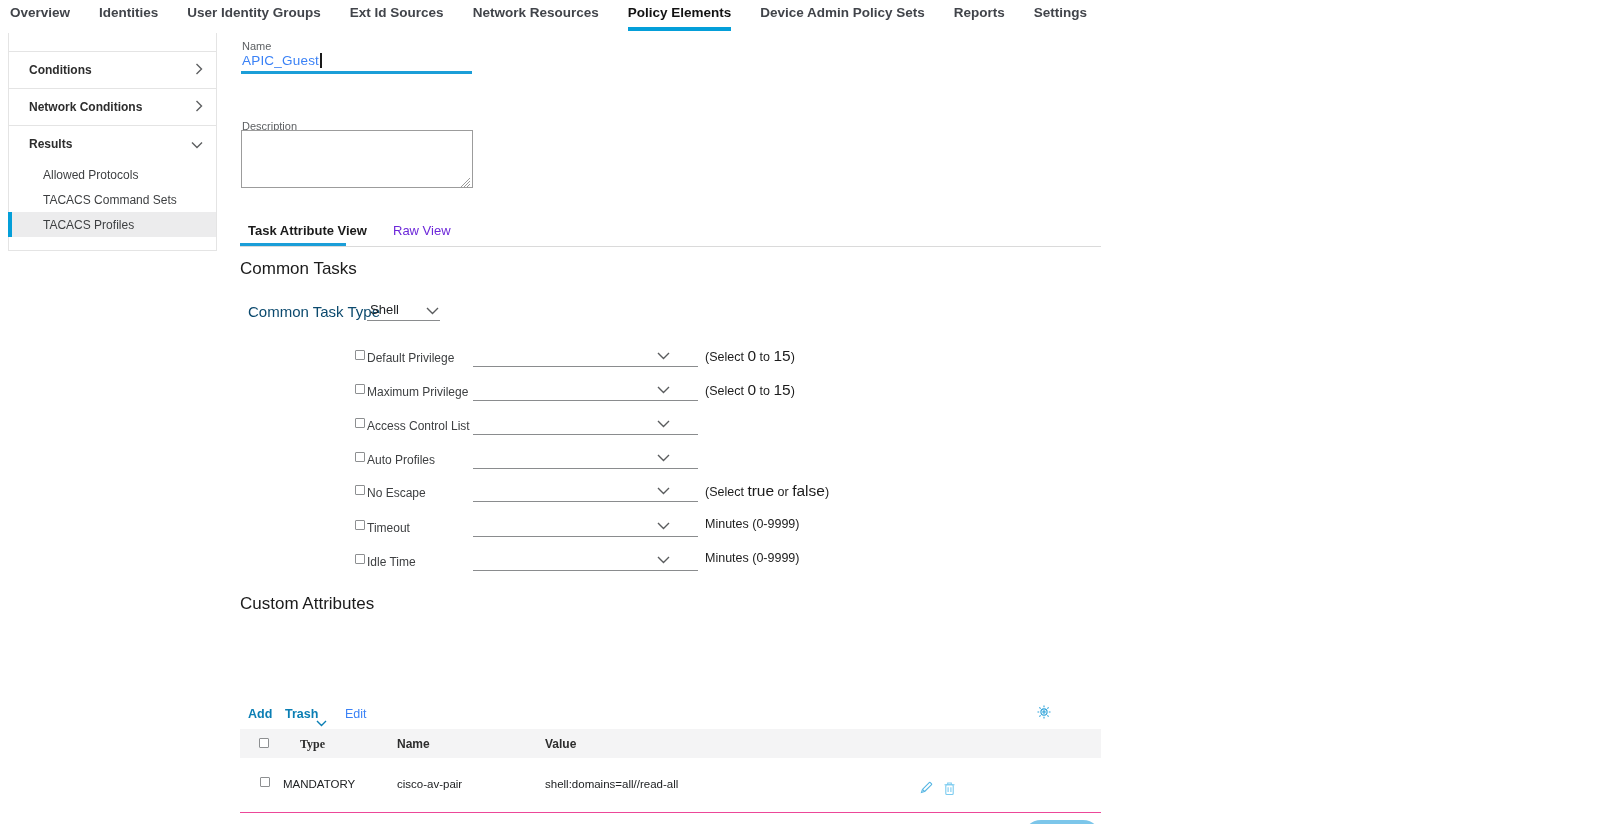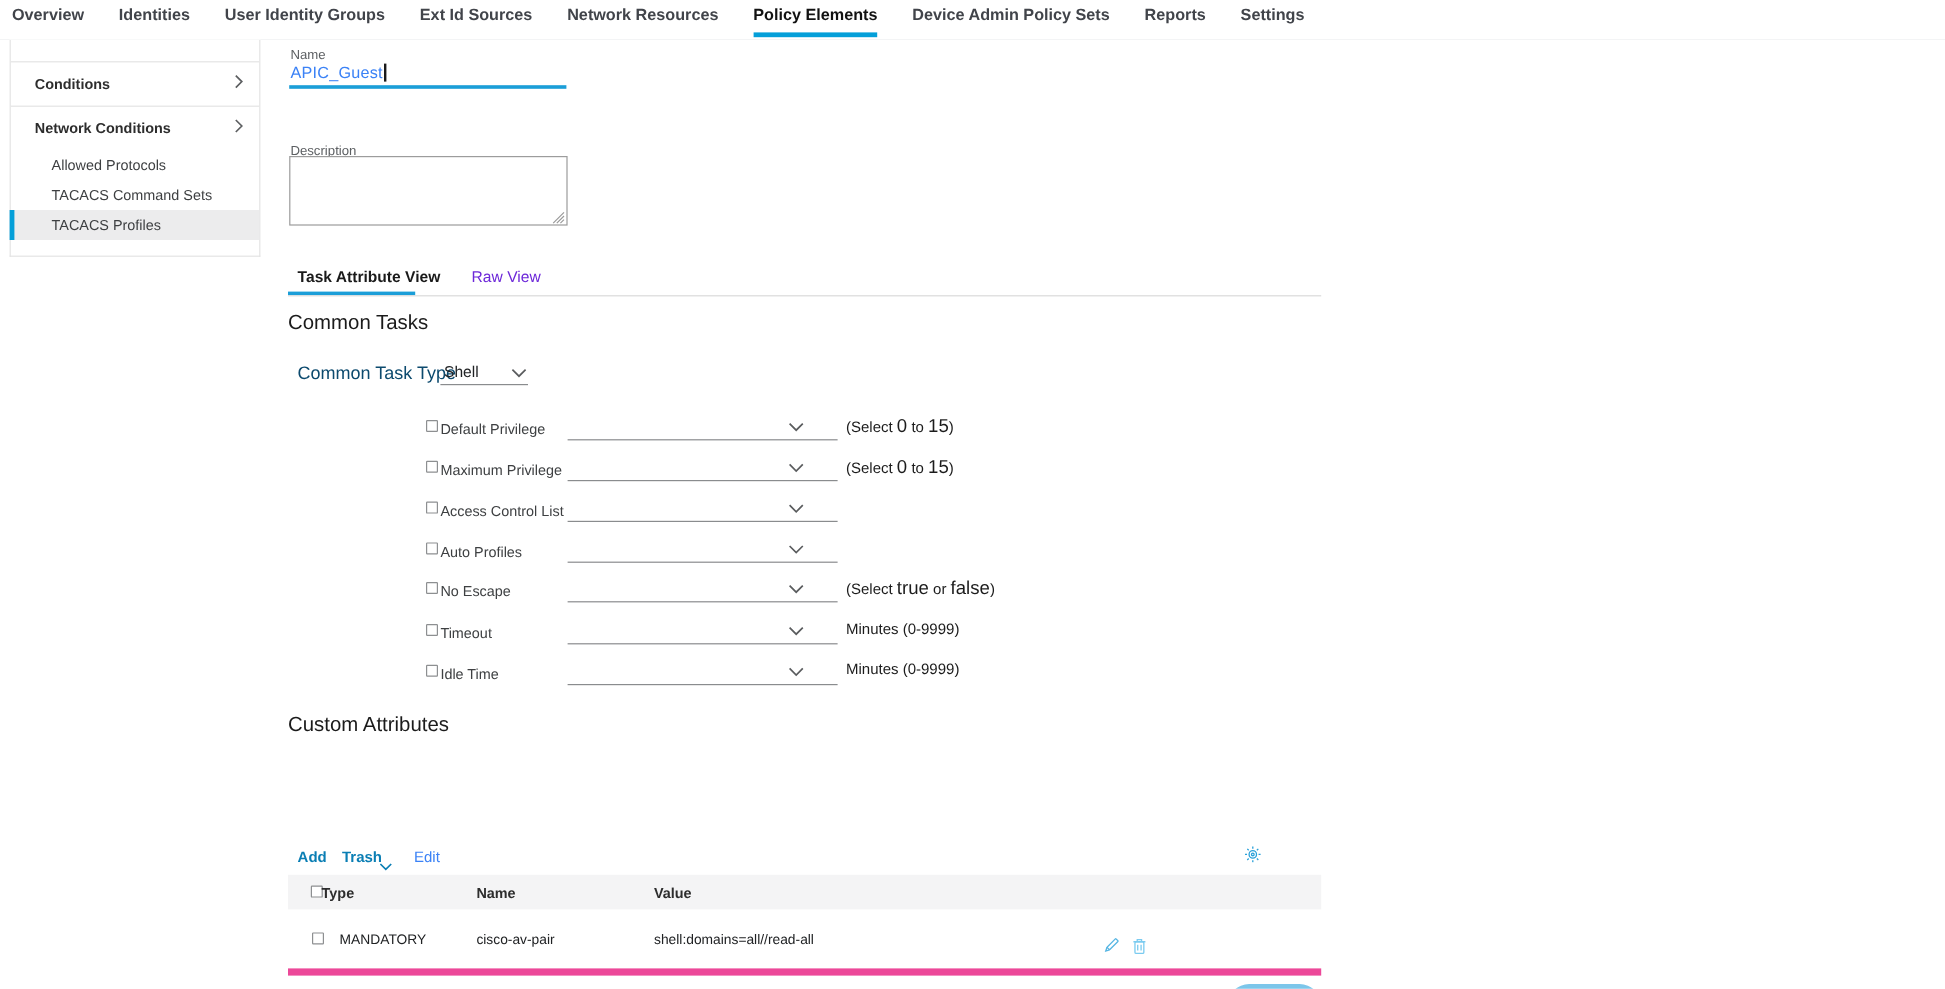--- a/index.html
+++ b/index.html
@@ -59,21 +59,21 @@
   
   .toolbar { position:absolute; top:672px; left:0; width:861px; height:20px; }
   .tb-link { position:absolute; top:2px; font-size:12.5px; font-weight:700; color:#0a7eb4; cursor:pointer; white-space:nowrap; }
   .tb-link.disabled { color:#3b82f6; font-weight:400; cursor:default; }
   .tb-chevron { position:absolute; left:76px; top:8px; cursor:pointer; }
   .gear { position:absolute; left:797px; top:0px; cursor:pointer; }
   
   .tbl-head { position:absolute; left:0; top:696px; width:861px; height:29px; background:#f4f4f5; }
   .th-cb { position:absolute; left:19px; top:9px; }
   .th { position:absolute; top:8px; font-size:12px; font-weight:700; color:#2d2d2d; }
-  .tbl-row { position:absolute; left:0; top:725px; width:861px; height:55px; border-bottom:6px solid #ec4899; background:#fff;text-align:center; }
+  .tbl-row { position:absolute; left:0; top:725px; width:861px; height:55px; border-bottom:1px solid #ec4899; background:#fff;text-align:center; }
   .tr-cb { position:absolute; left:20px; top:19px; }
   .td { position:absolute; top:20px; font-size:11.5px; color:#202224; white-space:nowrap; }
   .row-icon { position:absolute; cursor:pointer; }
   
   .save-partial { position:absolute; left:783px; top:787px; width:78px; height:36px; background:#7cc6ea; border-radius:18px; cursor:pointer; }
 </style>
 </head>
 <body>
 
 <div class="nav-band"></div>
@@ -94,20 +94,26 @@
   <div class="side-row">
     <span class="lbl">Conditions</span>
     <span><svg width="8" height="12" viewBox="0 0 8 12">
           <path d="M1.5 1 L6.5 6 L1.5 11" stroke="#5d5f61" stroke-width="1.4" fill="none"></path>
         </svg></span>
   </div>
   <div class="side-row">
     <span class="lbl">Network Conditions</span>
     <span><svg width="8" height="12" viewBox="0 0 8 12">
           <path d="M1.5 1 L6.5 6 L1.5 11" stroke="#5d5f61" stroke-width="1.4" fill="none"></path>
+        </svg></span>
+  </div>
+  <div class="side-row">
+    <span class="lbl">Results</span>
+    <span><svg width="12" height="8" viewBox="0 0 12 8">
+          <path d="M1 1.5 L6 6.5 L11 1.5" stroke="#5d5f61" stroke-width="1.4" fill="none"></path>
         </svg></span>
   </div>
   <div class="side-sub">
     <span>Allowed Protocols</span>
   </div>
   <div class="side-sub">
     <span>TACACS Command Sets</span>
   </div>
   <div class="side-sub selected">
     <span>TACACS Profiles</span>
@@ -236,21 +242,21 @@
           <circle cx="7" cy="7" r="3.1"></circle>
           <circle cx="7" cy="7" r="1.1"></circle>
           <path d="M7 0.5 V2.2 M7 11.8 V13.5 M0.5 7 H2.2 M11.8 7 H13.5 M2.4 2.4 L3.6 3.6 M10.4 10.4 L11.6 11.6 M11.6 2.4 L10.4 3.6 M3.6 10.4 L2.4 11.6"></path>
         </g>
       </svg>
     </div>
   </div>
 
   <div class="tbl-head">
     <div class="cbox th-cb"></div>
-    <div class="th" style="left:28px;">Type</div>
+    <div class="th" style="left:60px;font-family:Liberation Serif, serif;">Type</div>
     <div class="th" style="left:157px;">Name</div>
     <div class="th" style="left:305px;">Value</div>
   </div>
 
   <div class="tbl-row">
     <div class="cbox tr-cb"></div>
     <div class="td" style="left:43px;">MANDATORY</div>
     <div class="td" style="left:157px;">cisco-av-pair</div>
     <div class="td" style="left:305px;">shell:domains=all//read-all</div>
     <div class="row-icon" style="left:678px; top:22px;">

